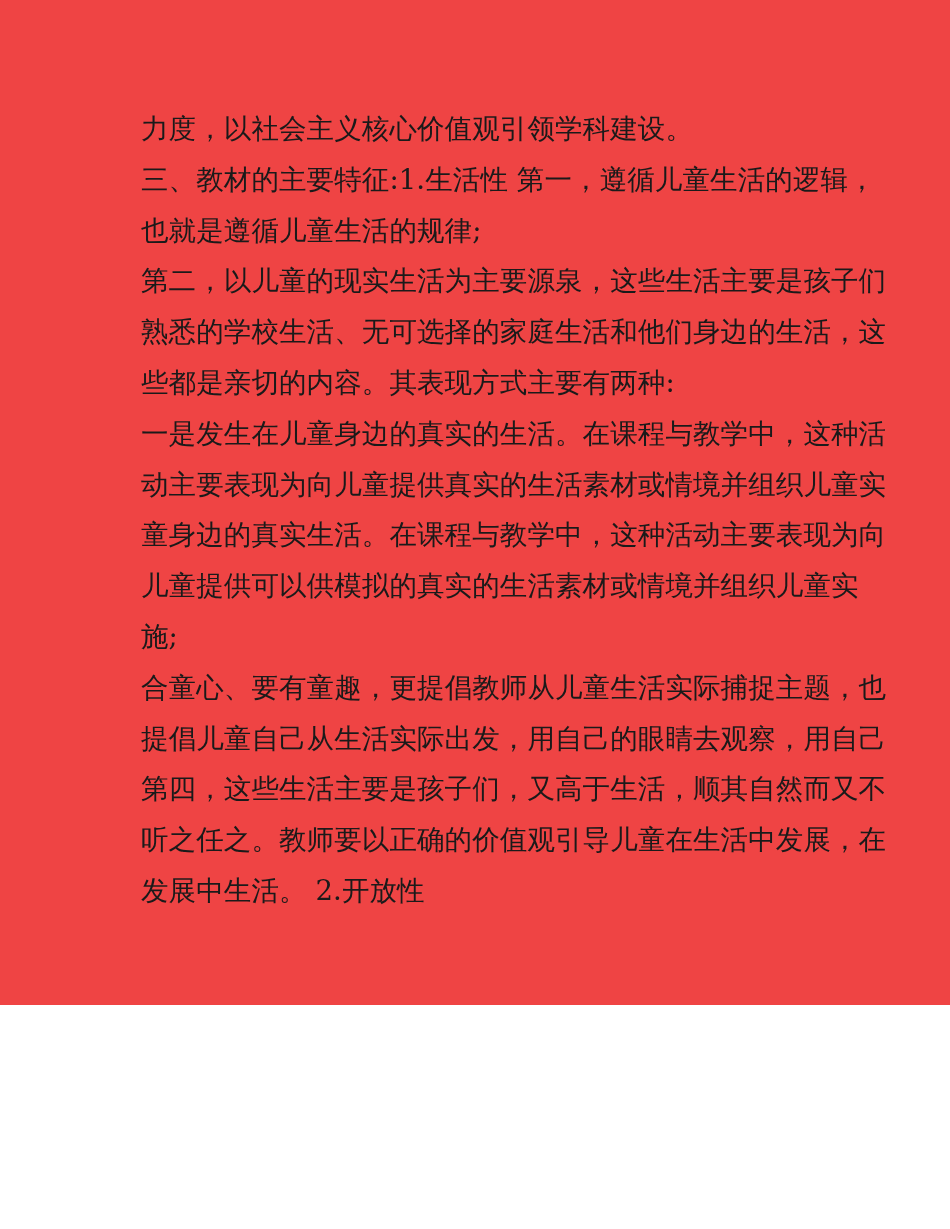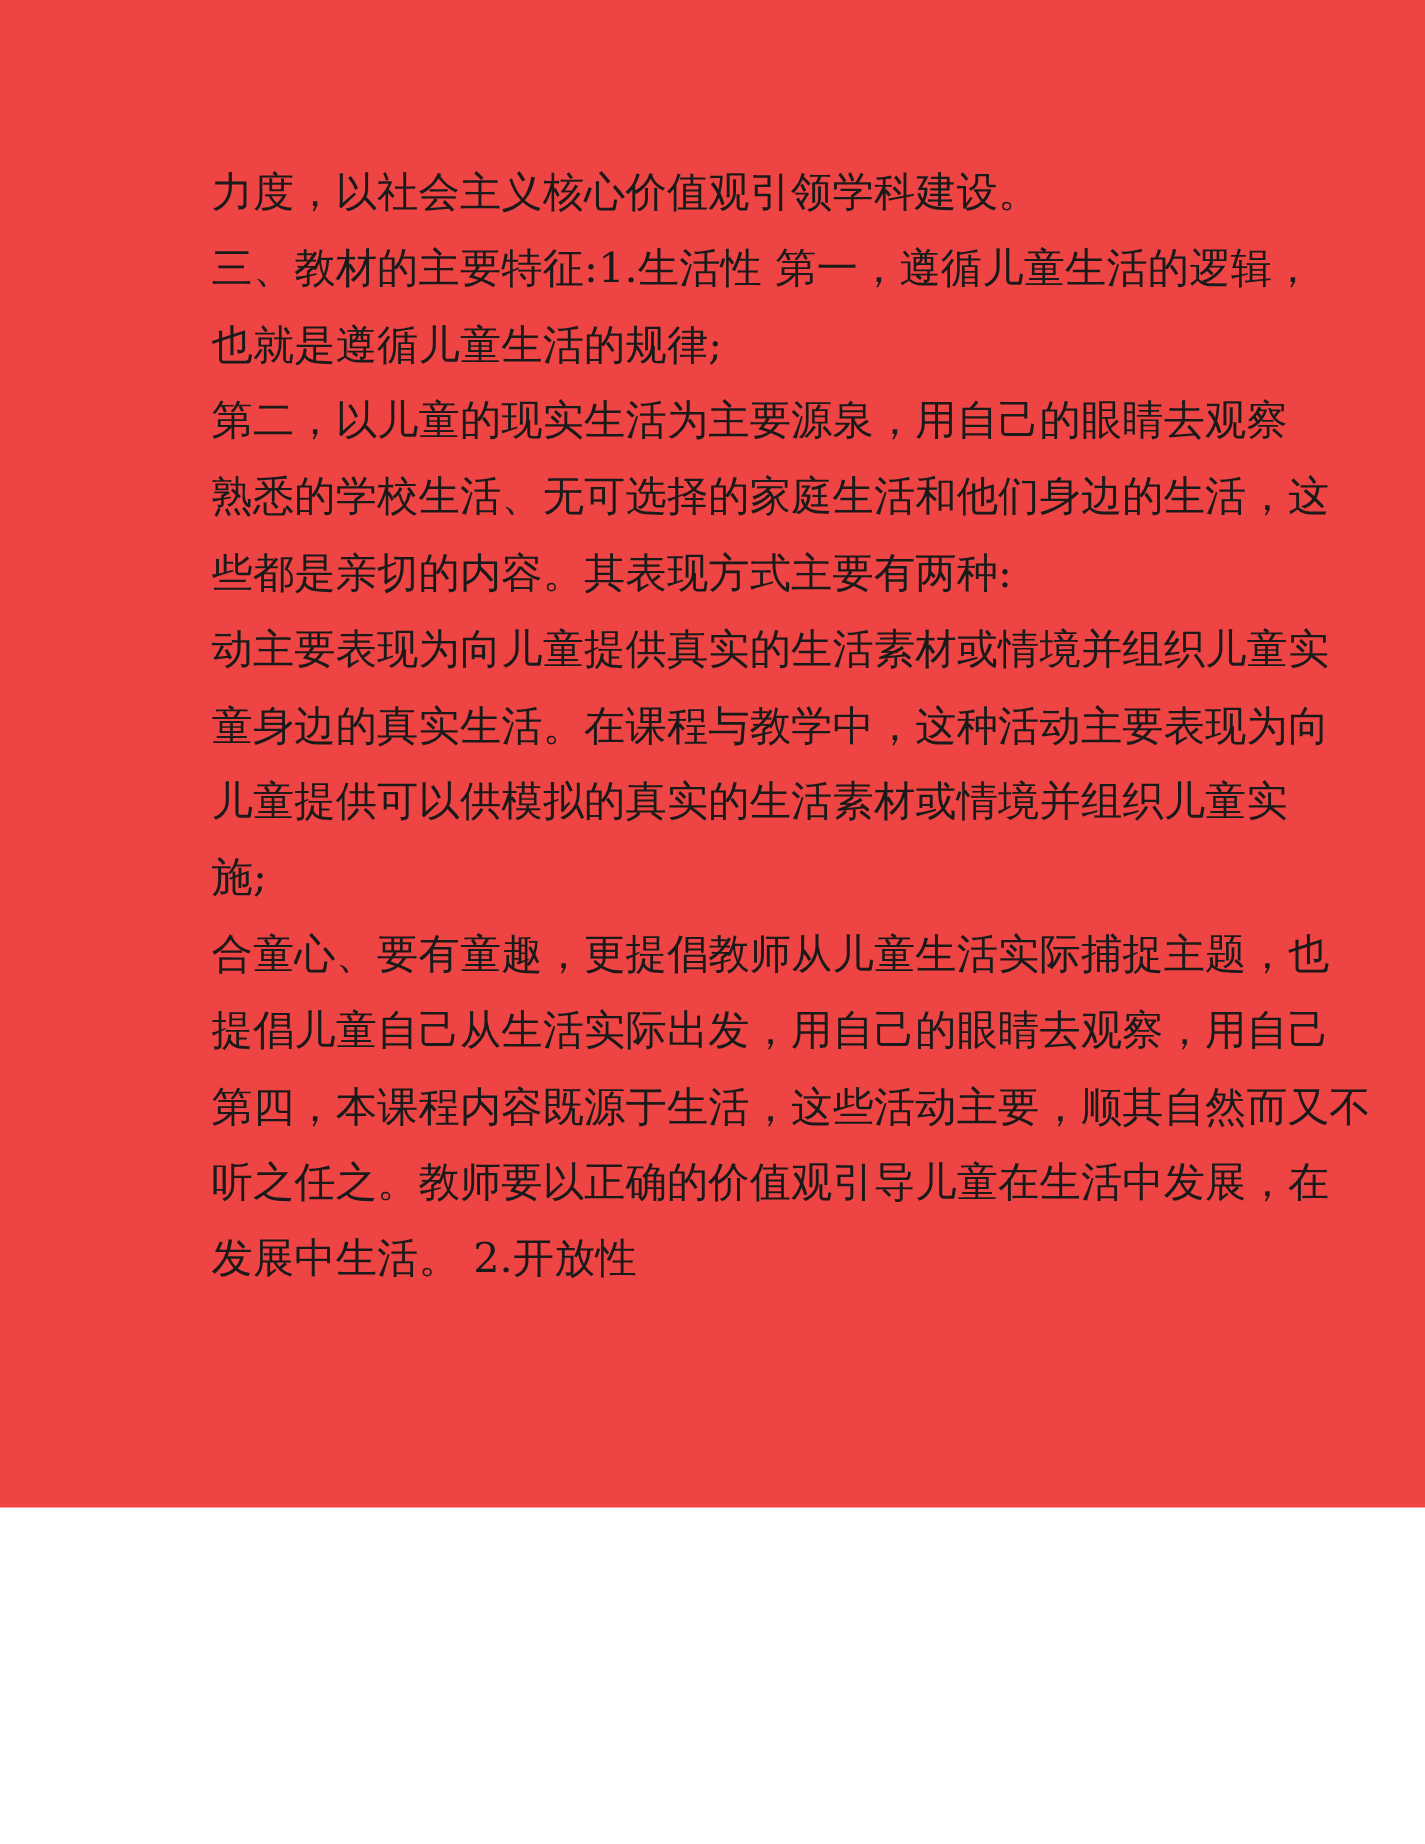--- a/index.html
+++ b/index.html
@@ -40,26 +40,27 @@
     }
   </style>
 </head>
 <body>
 
 <div class="page">
   <div class="content">
     <span class="line">力度，以社会主义核心价值观引领学科建设。</span>
     <span class="line">三、教材的主要特征:1.生活性 第一，遵循儿童生活的逻辑，</span>
     <span class="line">也就是遵循儿童生活的规律;</span>
-    <span class="line">第二，以儿童的现实生活为主要源泉，用自己的眼睛去观察</span>
+    <span class="line">第二，以儿童的现实生活为主要源泉，这些生活主要是孩子们</span>
     <span class="line">熟悉的学校生活、无可选择的家庭生活和他们身边的生活，这</span>
     <span class="line">些都是亲切的内容。其表现方式主要有两种:</span>
+    <span class="line">一是发生在儿童身边的真实的生活。在课程与教学中，这种活</span>
     <span class="line">动主要表现为向儿童提供真实的生活素材或情境并组织儿童实</span>
     <span class="line">童身边的真实生活。在课程与教学中，这种活动主要表现为向</span>
     <span class="line">儿童提供可以供模拟的真实的生活素材或情境并组织儿童实</span>
     <span class="line">施;</span>
     <span class="line">合童心、要有童趣，更提倡教师从儿童生活实际捕捉主题，也</span>
     <span class="line">提倡儿童自己从生活实际出发，用自己的眼睛去观察，用自己</span>
-    <span class="line">第四，本课程内容既源于生活，这些活动主要，顺其自然而又不</span>
+    <span class="line">第四，这些生活主要是孩子们，又高于生活，顺其自然而又不</span>
     <span class="line">听之任之。教师要以正确的价值观引导儿童在生活中发展，在</span>
     <span class="line">发展中生活。 2.开放性</span>
   </div>
 </div>
 
 </body></html>

